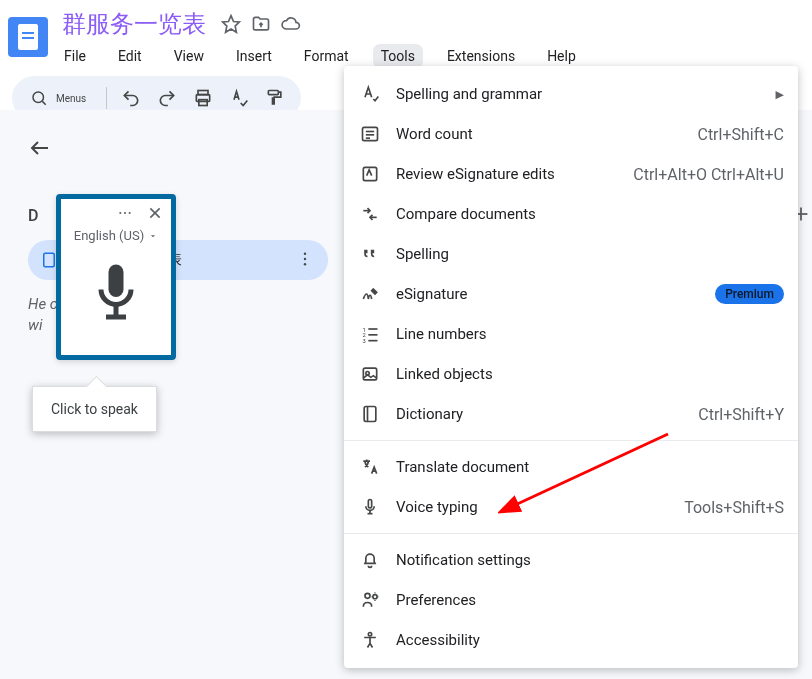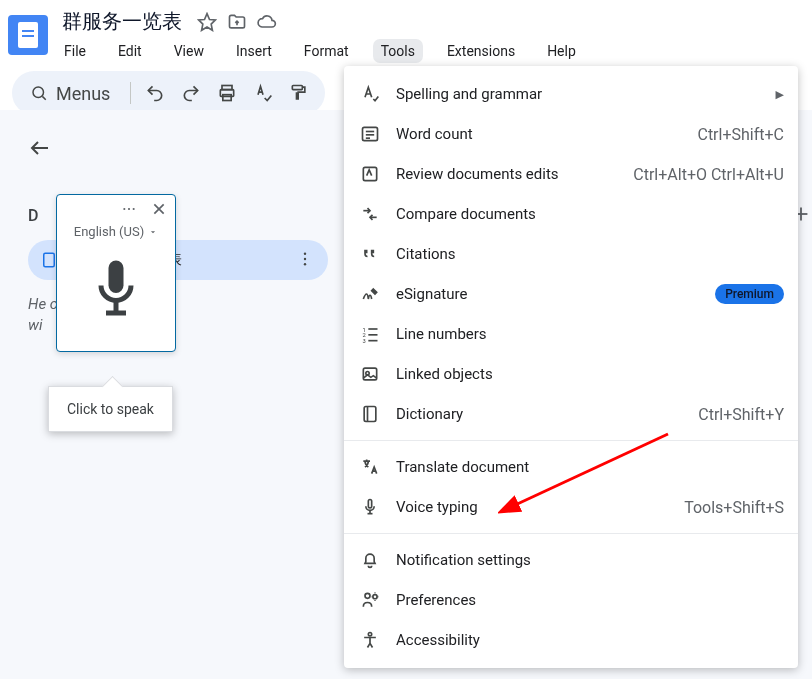--- a/index.html
+++ b/index.html
@@ -46,22 +46,22 @@
   }
   .doc-icon-inner::before { top: 8px; width: 12px; }
   .doc-icon-inner::after { top: 13px; width: 12px; }
   .title-area { flex: 1; }
   .title-row {
     display: flex;
     align-items: center;
     gap: 8px;
   }
   .doc-title {
-    font-size: 20px;
-    color: #0f172a;
+    font-size: 24px;
+    color: #8b5cf6;
     padding: 2px 6px;
   }
   .title-icon {
     width: 22px;
     height: 22px;
     display: inline-flex;
     align-items: center;
     justify-content: center;
     color: #5f6368;
   }
@@ -99,21 +99,21 @@
     border-radius: 6px;
     color: #444746;
     cursor: pointer;
   }
   .menus-chip {
     display: flex;
     align-items: center;
     gap: 8px;
     padding: 4px 12px 4px 8px;
     border-radius: 16px;
-    font-size: 18px;
+    font-size: 10px;
     color: #444746;
   }
   .divider-v {
     width: 1px;
     height: 22px;
     background: #c4c7c5;
     margin: 0 4px;
   }
   .content {
     position: absolute;
@@ -170,21 +170,21 @@
     max-width: 300px;
   }
 
   
   .voice-popup {
     position: absolute;
     top: 194px;
     left: 56px;
     width: 120px;
     background: #fff;
-    border: 1px solid #0369a1;
+    border: 5px solid #0369a1;
     border-radius: 4px;
     box-shadow: 0 2px 6px rgba(0,0,0,0.15);
     z-index: 5;
   }
   .voice-popup-header {
     display: flex;
     justify-content: flex-end;
     align-items: center;
     gap: 14px;
     padding: 6px 8px 2px 8px;
@@ -200,21 +200,21 @@
     padding: 2px 0 6px 0;
   }
   .mic-big {
     display: flex;
     justify-content: center;
     padding: 8px 0 18px 0;
   }
   .tooltip {
     position: absolute;
     top: 386px;
-    left: 48px;
+    left: 32px;
     background: #fff;
     border: 1px solid #dadce0;
     box-shadow: 0 2px 8px rgba(0,0,0,0.25);
     padding: 14px 18px;
     font-size: 14px;
     color: #3c4043;
     z-index: 6;
   }
   .tooltip::before {
     content: '';
@@ -472,41 +472,41 @@
     <span class="menu-label">Word count</span>
     <span class="menu-shortcut">Ctrl+Shift+C</span>
   </div>
   <div class="menu-item">
     <span class="menu-icon">
         <svg width="20" height="20" viewBox="0 0 24 24" fill="none" stroke="currentColor" stroke-width="2">
           <rect x="4" y="4" width="16" height="16" rx="2"></rect>
           <path d="M8 14l3-7 3 7"></path>
         </svg>
       </span>
-    <span class="menu-label">Review documents edits</span>
+    <span class="menu-label">Review eSignature edits</span>
     <span class="menu-shortcut">Ctrl+Alt+O Ctrl+Alt+U</span>
   </div>
   <div class="menu-item">
     <span class="menu-icon">
         <svg width="20" height="20" viewBox="0 0 24 24" fill="none" stroke="currentColor" stroke-width="2">
           <line x1="4" y1="8" x2="12" y2="8"></line>
           <polyline points="9 5 12 8 9 11"></polyline>
           <line x1="20" y1="16" x2="12" y2="16"></line>
           <polyline points="15 13 12 16 15 19"></polyline>
         </svg>
       </span>
     <span class="menu-label">Compare documents</span>
   </div>
   <div class="menu-item">
     <span class="menu-icon">
         <svg width="20" height="20" viewBox="0 0 24 24" fill="currentColor">
           <path d="M5 7h4v4H7c0 2 1 3 2 3v2c-3 0-4-2-4-5zM13 7h4v4h-2c0 2 1 3 2 3v2c-3 0-4-2-4-5z"></path>
         </svg>
       </span>
-    <span class="menu-label">Citations</span>
+    <span class="menu-label">Spelling</span>
   </div>
   <div class="menu-item">
     <span class="menu-icon">
         <svg width="20" height="20" viewBox="0 0 24 24" fill="none" stroke="currentColor" stroke-width="2">
           <path d="M4 18c3-8 5-8 6 0 1-6 3-6 4 0"></path>
           <path d="M16 6l4 4-2 2-4-4z" fill="currentColor"></path>
         </svg>
       </span>
     <span class="menu-label">eSignature</span>
     <span class="premium-badge">Premium</span>

